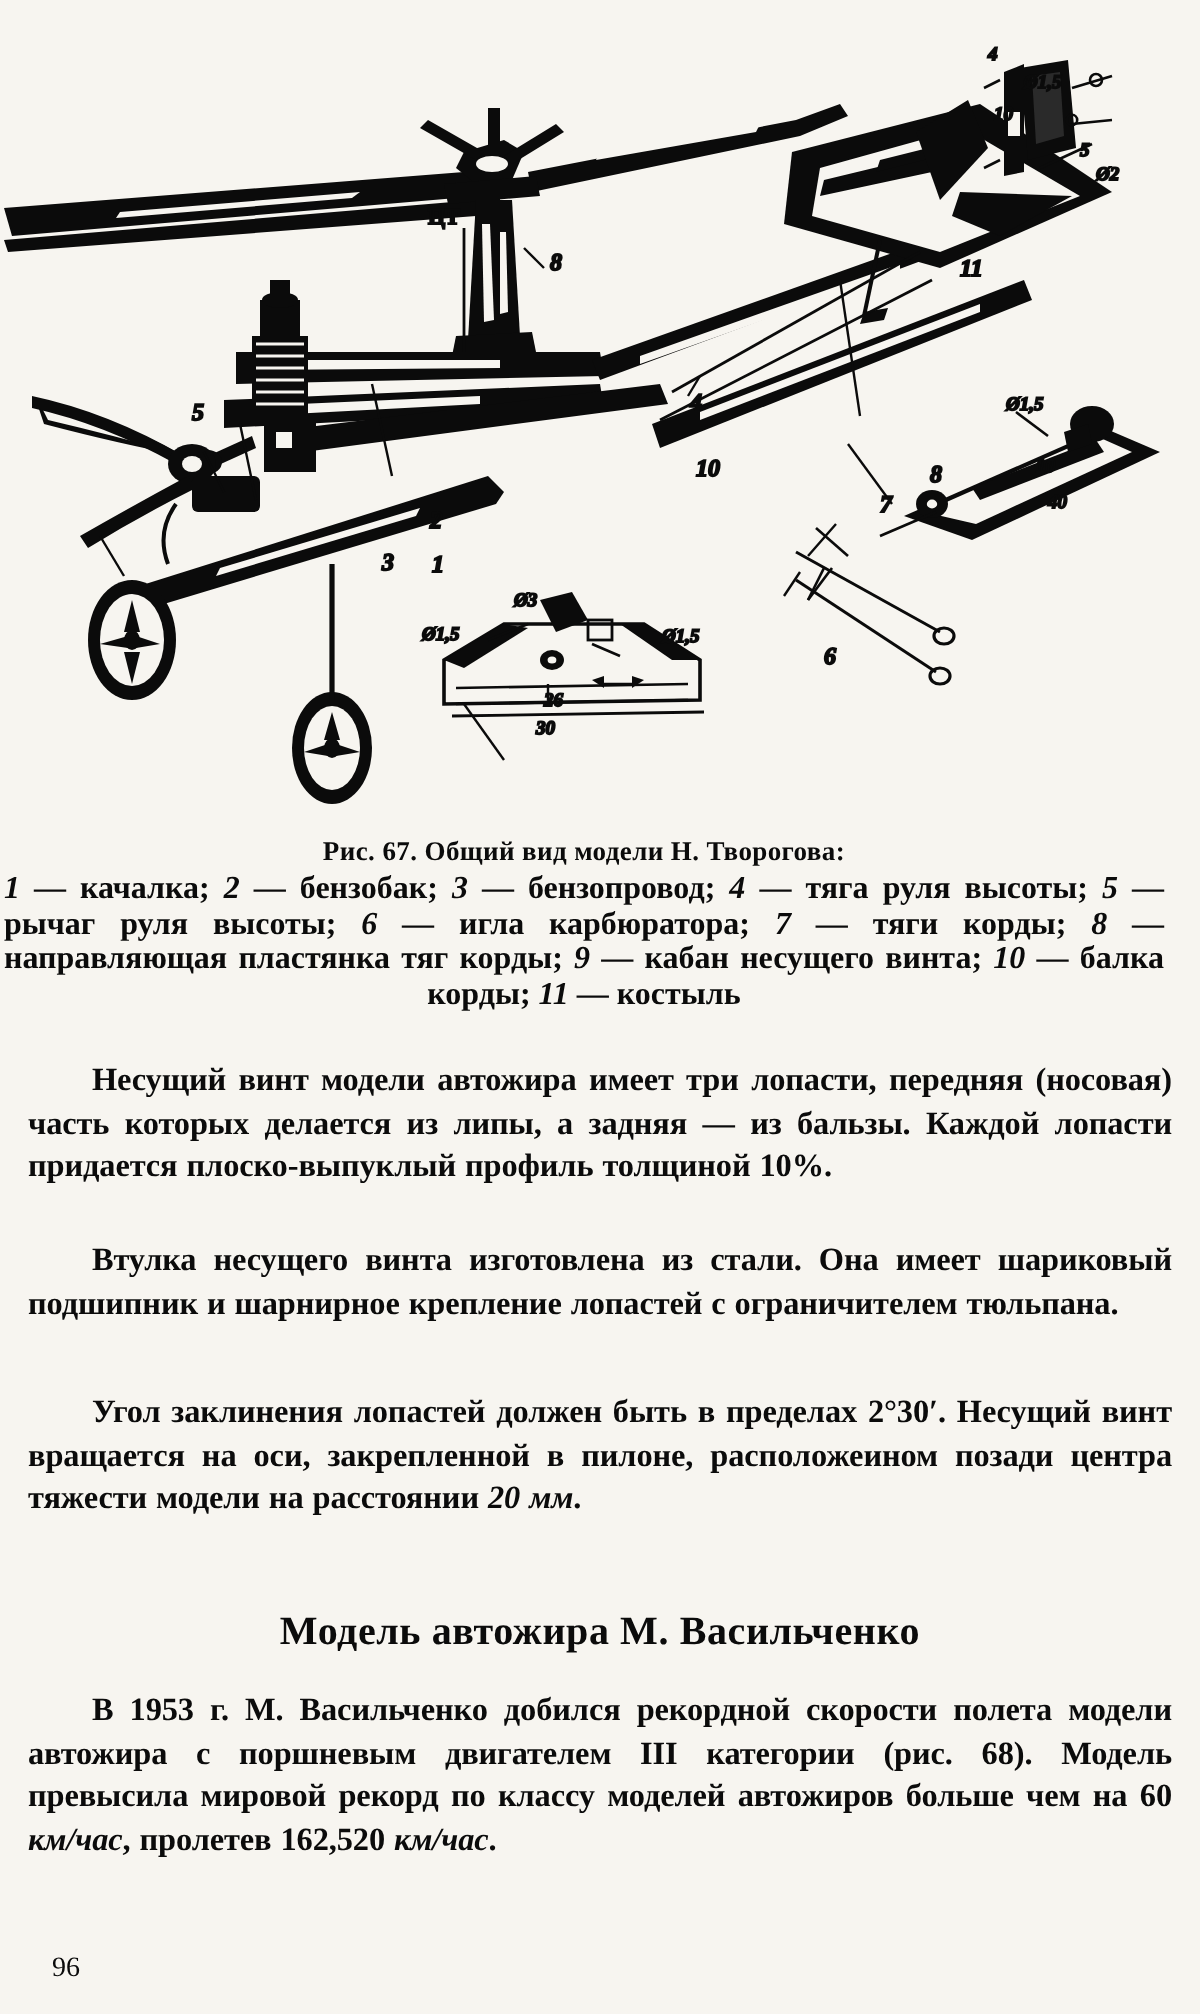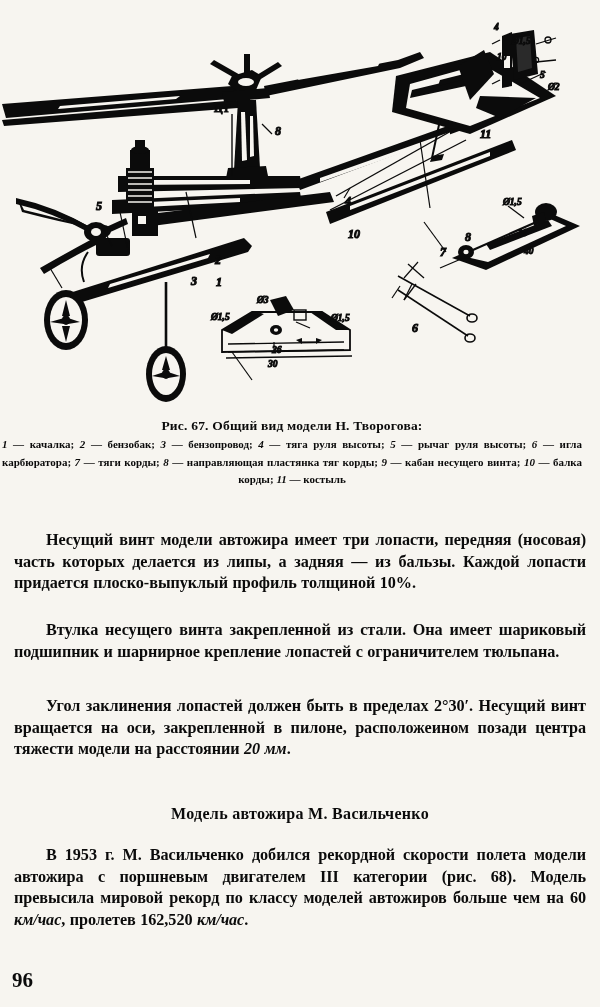--- a/index.html
+++ b/index.html
@@ -58,21 +58,21 @@
   }
   .caption-title {
     font-weight: bold;
     font-size: 13.5px;
     letter-spacing: 0.2px;
     line-height: 18px;
     margin: 0 0 1px 0;
   }
   .caption-list {
     font-weight: bold;
-    font-size: 11px;
+    font-size: 16px;
     line-height: 17.5px;
     margin: 0;
     text-align: justify;
     text-align-last: center;
     padding: 0 2px;
   }
   .caption-list i {
     font-style: italic;
   }
 
@@ -93,30 +93,30 @@
     word-spacing: 0.5px;
   }
   .para em { font-style: italic; }
 
   .subheading {
     position: absolute;
     left: 14px;
     width: 572px;
     text-align: center;
     font-weight: bold;
-    font-size: 16px;
+    font-size: 20px;
     letter-spacing: 0.3px;
   }
 
   .page-number {
     position: absolute;
-    left: 12px;
+    left: 26px;
     bottom: 14px;
-    font-weight: bold;
-    font-size: 21px;
+    font-weight: normal;
+    font-size: 14px;
   }
 </style>
 </head>
 <body>
 
 <div class="page">
 
   <div class="figure">
     <svg viewBox="0 0 600 410" xmlns="http://www.w3.org/2000/svg" aria-label="technical illustration">
       <g fill="#0b0b0b" stroke="#0b0b0b">
@@ -340,21 +340,21 @@
   <div class="caption">
     <div class="caption-title">Рис. 67. Общий вид модели Н. Творогова:</div>
     <div class="caption-list" id="caption-legend"><i>1</i> — качалка; <i>2</i> — бензобак; <i>3</i> — бензопровод; <i>4</i> — тяга руля высоты; <i>5</i> — рычаг руля высоты; <i>6</i> — игла карбюратора; <i>7</i> — тяги корды; <i>8</i> — направляющая пластянка тяг корды; <i>9</i> — кабан несущего винта; <i>10</i> — балка корды; <i>11</i> — костыль</div>
   </div>
 
   <div class="body-block" style="top:530px;">
     <p class="para">Несущий винт модели автожира имеет три лопасти, передняя (носовая) часть которых делается из липы, а задняя — из бальзы. Каждой лопасти придается плоско-выпуклый профиль толщиной 10%.</p>
   </div>
 
   <div class="body-block" style="top:620px;">
-    <p class="para">Втулка несущего винта закрепленной из стали. Она имеет шариковый подшипник и шарнирное крепление лопастей с ограничителем тюльпана.</p>
+    <p class="para">Втулка несущего винта изготовлена из стали. Она имеет шариковый подшипник и шарнирное крепление лопастей с ограничителем тюльпана.</p>
   </div>
 
   <div class="body-block" style="top:696px;">
     <p class="para"><span>Угол заклинения лопастей должен быть в пределах 2°30′. Несущий винт вращается на оси, закрепленной в пилоне, расположеином позади центра тяжести модели на расстоянии </span><em>20 мм</em><span>.</span></p>
   </div>
 
   <div class="subheading" style="top:805px;">Модель автожира М. Васильченко</div>
 
   <div class="body-block" style="top:845px;">
     <p class="para"><span>В 1953 г. М. Васильченко добился рекордной скорости полета модели автожира с поршневым двигателем III категории (рис. 68). Модель превысила мировой рекорд по классу моделей автожиров  больше чем на 60 </span><em>км/час</em><span>, пролетев 162,520 </span><em>км/час</em><span>.</span></p>

